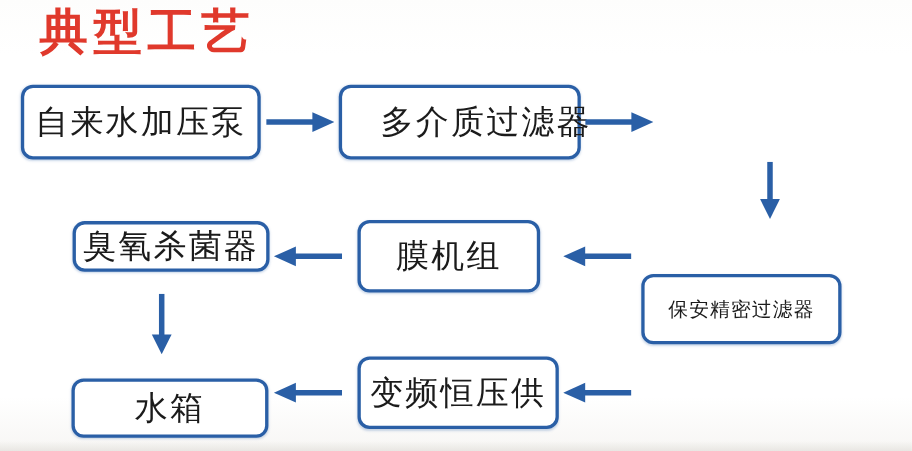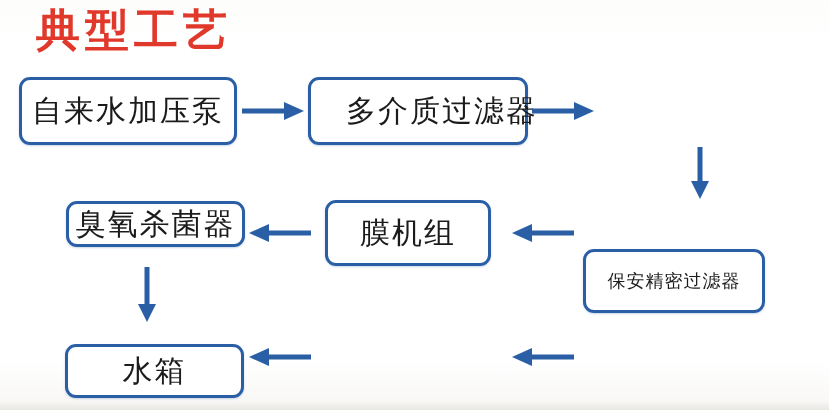--- a/index.html
+++ b/index.html
@@ -141,20 +141,23 @@
   </div>
 
 
   <div class="flow-arrow arrow-l3">
     <svg width="62" height="22" viewBox="0 0 62 22">
       <line x1="18" y1="11" x2="62" y2="11" stroke="#2a5fa6" stroke-width="5"></line>
       <polygon points="20,2 0,11 20,20" fill="#2a5fa6"></polygon>
     </svg>
   </div>
 
+  <div class="flow-node node-h">
+    <span>变频恒压供</span>
+  </div>
 
   <div class="flow-arrow arrow-l4">
     <svg width="62" height="22" viewBox="0 0 62 22">
       <line x1="18" y1="11" x2="62" y2="11" stroke="#2a5fa6" stroke-width="5"></line>
       <polygon points="20,2 0,11 20,20" fill="#2a5fa6"></polygon>
     </svg>
   </div>
 
   <div class="flow-node node-i">
     <span>水箱</span>

